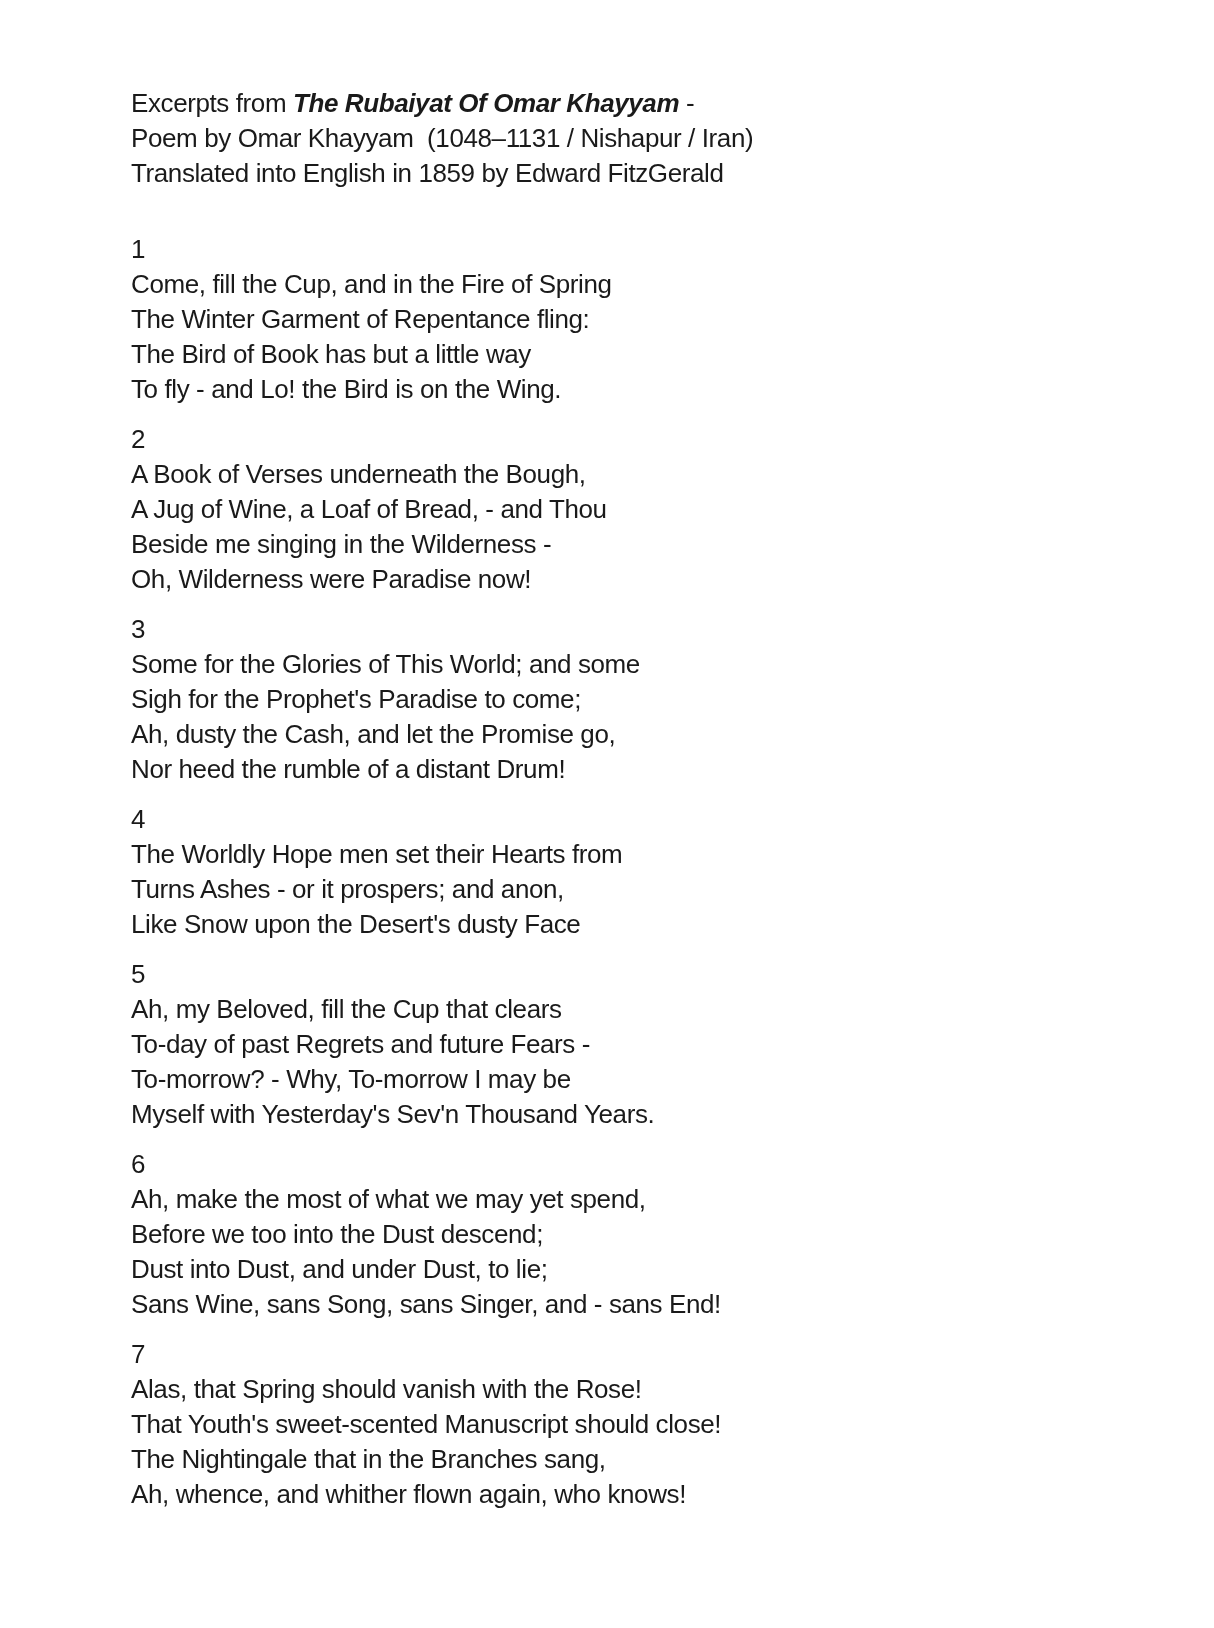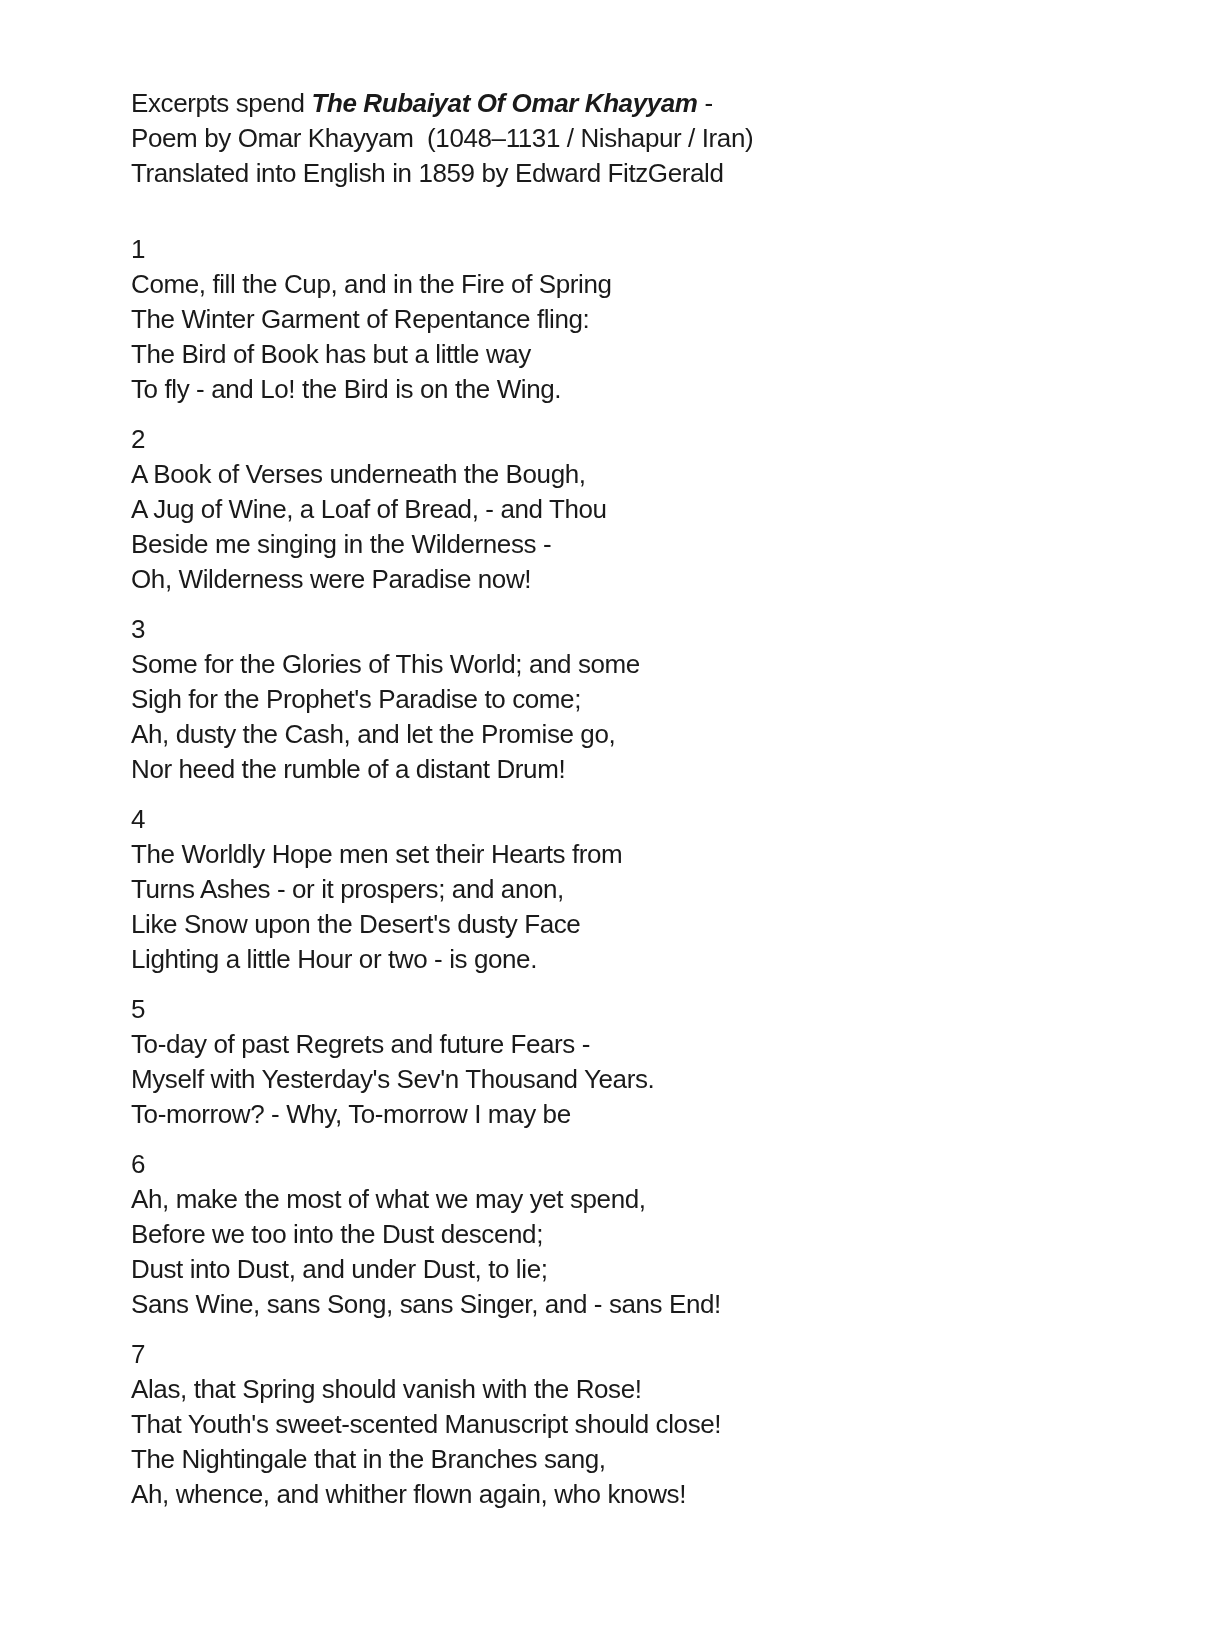--- a/index.html
+++ b/index.html
@@ -37,21 +37,21 @@
   .stanza:last-child {
     margin-bottom: 0;
   }
 </style>
 </head>
 <body>
 
 <div class="page">
 
   <div class="doc-header">
-    <div class="doc-line"><span>Excerpts spend </span><span class="title-emph">The Rubaiyat Of Omar Khayyam</span><span> -</span></div>
+    <div class="doc-line"><span>Excerpts from </span><span class="title-emph">The Rubaiyat Of Omar Khayyam</span><span> -</span></div>
     <div class="doc-line">Poem by Omar Khayyam  (1048–1131 / Nishapur / Iran)</div>
     <div class="doc-line">Translated into English in 1859 by Edward FitzGerald</div>
   </div>
 
   <div id="stanzas">
       <div class="stanza">
         <div class="doc-line">1</div>
         <div class="doc-line">Come, fill the Cup, and in the Fire of Spring</div>
         <div class="doc-line">The Winter Garment of Repentance fling:</div>
         <div class="doc-line">The Bird of Book has but a little way</div>
@@ -69,27 +69,27 @@
         <div class="doc-line">Some for the Glories of This World; and some</div>
         <div class="doc-line">Sigh for the Prophet's Paradise to come;</div>
         <div class="doc-line">Ah, dusty the Cash, and let the Promise go,</div>
         <div class="doc-line">Nor heed the rumble of a distant Drum!</div>
       </div>
       <div class="stanza">
         <div class="doc-line">4</div>
         <div class="doc-line">The Worldly Hope men set their Hearts from</div>
         <div class="doc-line">Turns Ashes - or it prospers; and anon,</div>
         <div class="doc-line">Like Snow upon the Desert's dusty Face</div>
-        <div class="doc-line">Lighting a little Hour or two - is gone.</div>
       </div>
       <div class="stanza">
         <div class="doc-line">5</div>
+        <div class="doc-line">Ah, my Beloved, fill the Cup that clears</div>
         <div class="doc-line">To-day of past Regrets and future Fears -</div>
+        <div class="doc-line">To-morrow? - Why, To-morrow I may be</div>
         <div class="doc-line">Myself with Yesterday's Sev'n Thousand Years.</div>
-        <div class="doc-line">To-morrow? - Why, To-morrow I may be</div>
       </div>
       <div class="stanza">
         <div class="doc-line">6</div>
         <div class="doc-line">Ah, make the most of what we may yet spend,</div>
         <div class="doc-line">Before we too into the Dust descend;</div>
         <div class="doc-line">Dust into Dust, and under Dust, to lie;</div>
         <div class="doc-line">Sans Wine, sans Song, sans Singer, and - sans End!</div>
       </div>
       <div class="stanza">
         <div class="doc-line">7</div>

